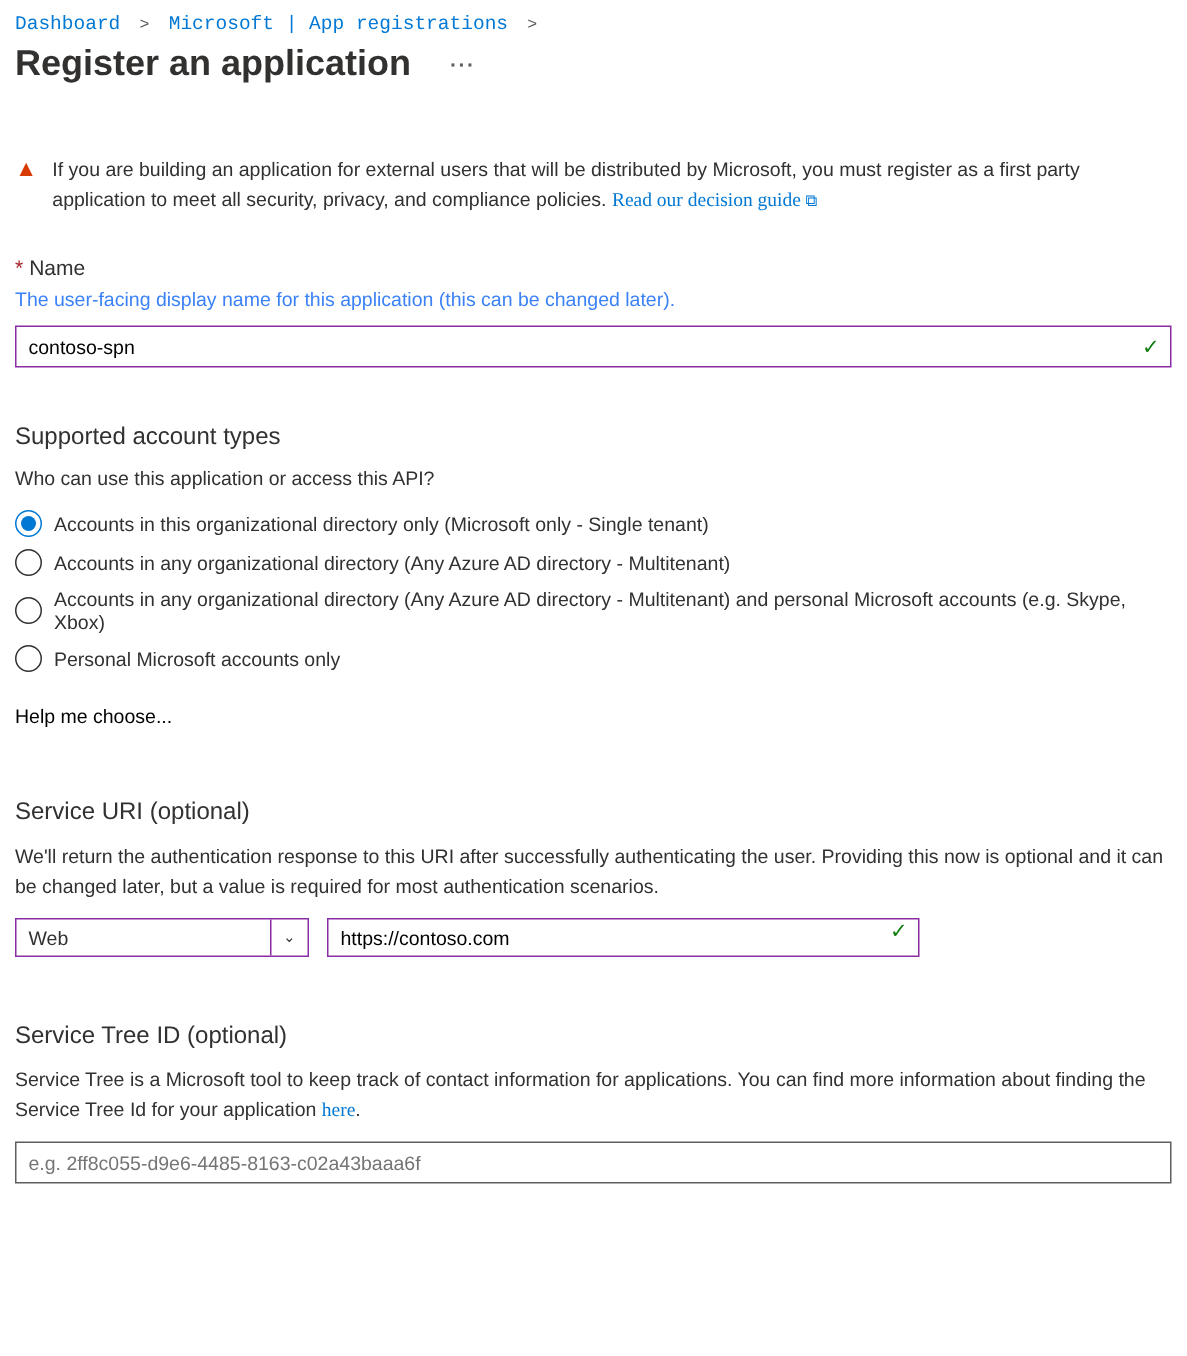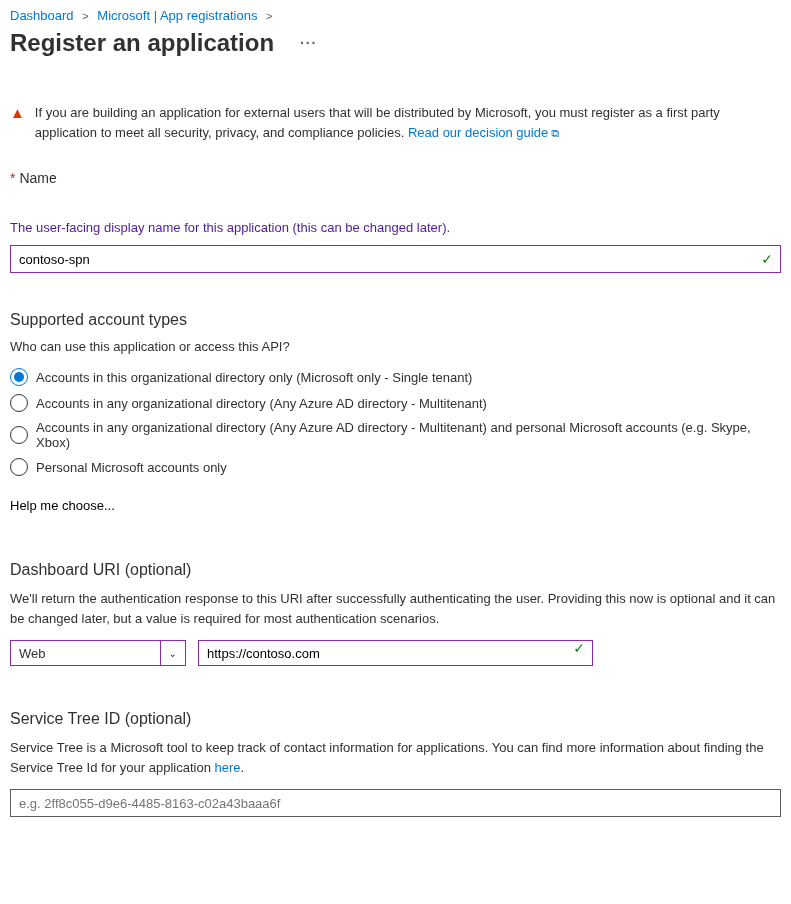--- a/index.html
+++ b/index.html
@@ -1,48 +1,48 @@
 <!DOCTYPE html>
 <html><head>
   <meta charset="utf-8">
   <style>
     * { box-sizing: border-box; margin: 0; padding: 0; }
     body { font-family: 'Segoe UI', Arial, sans-serif; font-size: 13px; color: #323130; background: #fff; width: 791px; }
     .container { padding: 0 10px 10px 10px; }
-    .breadcrumb { padding: 8px 0 4px 0; font-size: 13px; }
+    .breadcrumb { padding: 8px 0 4px 0; font-size: 13px; font-family: Liberation Mono, monospace; }
     .breadcrumb a { color: #0078d4; text-decoration: none; }
     .breadcrumb-sep { color: #605e5c; padding: 0 5px; font-size: 11px; }
     .page-title { font-size: 24px; font-weight: 600; padding: 2px 0 10px 0; display: flex; align-items: center; gap: 26px; }
     .title-more { font-size: 14px; color: #605e5c; letter-spacing: 1px; cursor: pointer; }
     .warning-box { display: flex; align-items: flex-start; gap: 10px; margin: 36px 0 28px 0; }
     .warning-icon { color: #d83b01; font-size: 15px; flex-shrink: 0; margin-top: 1px; }
     .warning-text { color: #323130; line-height: 1.5; }
-    .link { color: #0078d4; text-decoration: none; cursor: pointer; }
+    .link { color: #0078d4; text-decoration: none; cursor: pointer; font-family: Liberation Serif, serif; }
     .ext-icon { font-size: 11px; margin-left: 3px; color: #0078d4; }
     .section-label { font-size: 14px; padding-bottom: 6px; }
     .required-star { color: #a4262c; margin-right: 4px; }
-    .field-desc { color: #4c1d95; font-size: 13px; padding-bottom: 10px; margin-top: 28px; }
+    .field-desc { color: #3b82f6; font-size: 13px; padding-bottom: 10px; }
     .input-wrapper { position: relative; display: flex; align-items: center; border-radius: 11px; }
     .text-input { width: 100%; height: 28px; border: 1px solid #8a2da5; padding: 0 28px 0 8px; font-size: 13px; font-family: inherit; outline: none; }
     .text-input.plain { border: 1px solid #605e5c; padding-right: 8px; }
     .check-icon { position: absolute; right: 8px; color: #107c10; font-size: 14px; }
     .section-header { font-size: 16px; font-weight: 400; padding-bottom: 10px; margin-top: 24px; }
     .question { font-size: 13px; padding-bottom: 10px; }
     .radio-group { padding-left: 0; }
     .radio-item { display: flex; align-items: center; gap: 8px; padding: 4px 0; cursor: pointer; }
     .radio-circle { width: 18px; height: 18px; border: 1px solid #323130; border-radius: 50%; display: flex; align-items: center; justify-content: center; flex-shrink: 0; }
     .radio-circle.selected { border-color: #0078d4; }
     .radio-dot { width: 10px; height: 10px; background: #0078d4; border-radius: 50%; }
     .radio-label { font-size: 13px; }
     .help-link { color: #000000; cursor: pointer; margin-top: 18px; display: block; font-size: 13px; }
     .section-gap { margin-top: 44px; }
     .section-gap-md { margin-top: 48px; }
     .desc-text { font-size: 13px; line-height: 1.5; color: #323130; padding-bottom: 12px; }
     .redirect-row { display: flex; gap: 12px; }
-    .select-box { width: 176px; height: 26px; border: 1px solid #8a2da5; display: flex; align-items: center; justify-content: space-between; padding: 0 4px 0 8px; cursor: pointer; font-size: 13px; }
+    .select-box { width: 196px; height: 26px; border: 1px solid #8a2da5; display: flex; align-items: center; justify-content: space-between; padding: 0 4px 0 8px; cursor: pointer; font-size: 13px; }
     .chevron { font-size: 10px; color: #323130; padding-right: 4px; border-left: 1px solid #8a2da5; padding-left: 8px; height: 100%; display: flex; align-items: center; }
     .redirect-input-wrapper { position: relative; width: 395px; }
     .redirect-input { width: 100%; height: 26px; border: 1px solid #8a2da5; padding: 0 28px 0 8px; font-size: 13px; font-family: inherit; outline: none; }
     .footer-text { font-size: 13px; color: #323130; margin-top: 62px; }
     .name-block{ margin-bottom: 38px;}
   </style>
 </head>
 <body>
 
 <div class="container">
@@ -95,21 +95,21 @@
       <span class="radio-label">Accounts in any organizational directory (Any Azure AD directory - Multitenant) and personal Microsoft accounts (e.g. Skype, Xbox)</span>
     </div>
     <div class="radio-item">
       <span class="radio-circle"></span>
       <span class="radio-label">Personal Microsoft accounts only</span>
     </div>
   </div>
   <a class="help-link">Help me choose...</a>
 
   <div class="section-gap-md">
-    <div class="section-header">Dashboard URI (optional)</div>
+    <div class="section-header">Service URI (optional)</div>
     <div class="desc-text">We'll return the authentication response to this URI after successfully authenticating the user. Providing this now is optional and it can be changed later, but a value is required for most authentication scenarios.</div>
     <div class="redirect-row">
       <div class="select-box">
         <span>Web</span>
         <span class="chevron">⌄</span>
       </div>
       <div class="redirect-input-wrapper">
         <input class="redirect-input" type="text" value="https://contoso.com" style="">
         <span class="check-icon">✓</span>
       </div>

